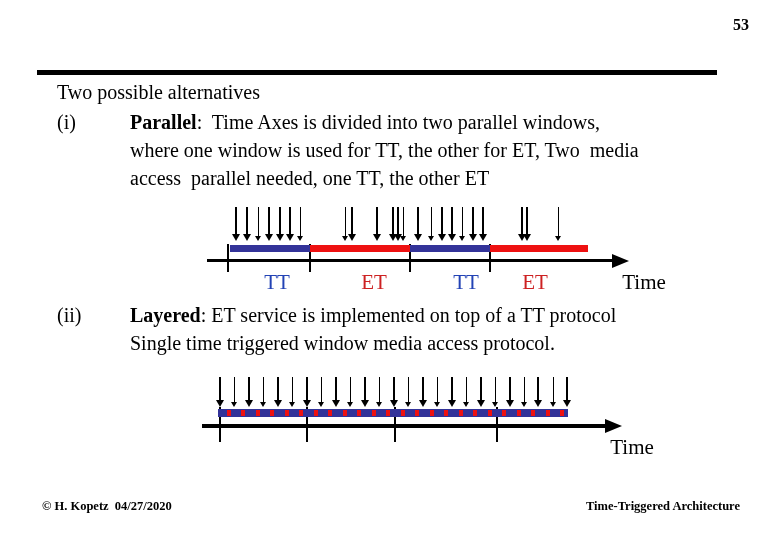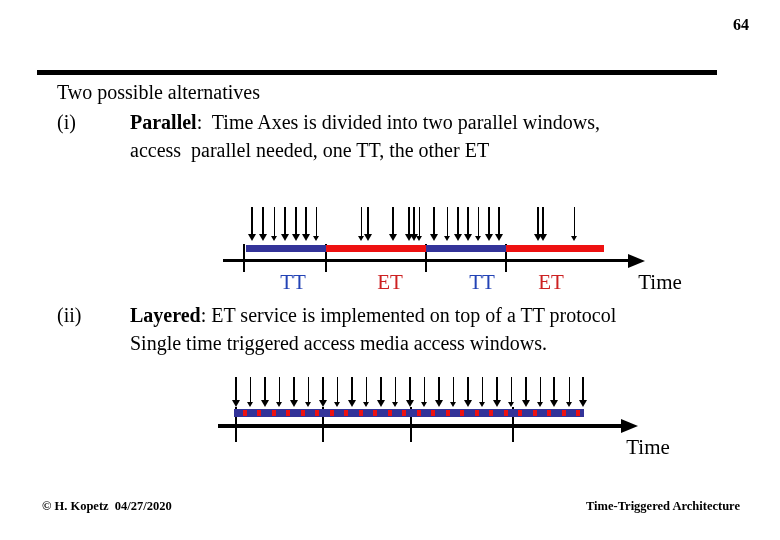--- a/index.html
+++ b/index.html
@@ -8,56 +8,57 @@
     font-family:"Liberation Serif","DejaVu Serif",serif;color:#000;overflow:hidden;
   }
   .pagenum{position:absolute;left:733px;top:16px;font-size:16px;font-weight:bold;}
   .title{position:absolute;left:64px;top:24px;margin:0;font-size:27px;font-weight:bold;white-space:pre;}
   .rule{position:absolute;left:37px;top:70px;width:680px;height:5px;background:#000;}
   .intro{position:absolute;left:57px;top:81px;font-size:20px;white-space:pre;}
   .item{position:absolute;left:57px;font-size:20px;line-height:28px;}
   .item .marker{position:absolute;left:0;top:0;}
   .item .itext{margin-left:73px;width:640px;}
   .line{white-space:pre;}
-  .canvas{position:absolute;left:16px;top:0;width:632px;height:540px;pointer-events:none;}
+  .canvas{position:absolute;left:0;top:0;width:632px;height:540px;pointer-events:none;}
   .axis-line{position:absolute;background:#000;}
   .axis-head{position:absolute;width:0;height:0;border-top:7px solid transparent;
     border-bottom:7px solid transparent;border-left:17px solid #000;transform:translateY(-50%);}
   .tick{position:absolute;width:2px;background:#000;transform:translateX(-50%);}
   .bar{position:absolute;}
   .dash{position:absolute;}
   .darrow{position:absolute;display:flex;flex-direction:column;align-items:center;transform:translateX(-50%);}
   .darrow .shaft{background:#000;}
   .darrow .head{width:0;height:0;}
   .dlabel{position:absolute;transform:translateX(-50%);font-size:21px;white-space:pre;}
   .footer{position:absolute;top:499px;font-size:12.5px;font-weight:bold;white-space:pre;}
   .footer.left{left:42px;}
   .footer.right{right:40px;text-align:right;}
 </style>
 </head>
 <body>
 
 <div class="slide">
-  <div class="pagenum">64</div>
+  <div class="pagenum">53</div>
   <div class="rule"></div>
   <div class="intro">Two possible alternatives</div>
 
   <div class="item" style="top:108px;">
     <span class="marker">(i)</span>
     <div class="itext">
       <div class="line"><b>Parallel</b><span>:  Time Axes is divided into two parallel windows,</span></div>
+      <div class="line">where one window is used for TT, the other for ET, Two  media</div>
       <div class="line">access  parallel needed, one TT, the other ET</div>
     </div>
   </div>
 
   <div class="item" style="top:301px;">
     <span class="marker">(ii)</span>
     <div class="itext">
       <div class="line"><b>Layered</b><span>: ET service is implemented on top of a TT protocol</span></div>
-      <div class="line">Single time triggered access media access windows.</div>
+      <div class="line">Single time triggered window media access protocol.</div>
     </div>
   </div>
 
   <div class="canvas" id="d1">
       <div class="axis-line" style="left: 207px; top: 259px; width: 405px; height: 3px;"></div>
       <div class="axis-head" style="left: 612px; top: 260.5px;"></div>
       <div class="tick" style="left: 228px; top: 244px; height: 28px;"></div>
       <div class="tick" style="left: 310px; top: 244px; height: 28px;"></div>
       <div class="tick" style="left: 410px; top: 244px; height: 28px;"></div>
       <div class="tick" style="left: 490px; top: 244px; height: 28px;"></div>

